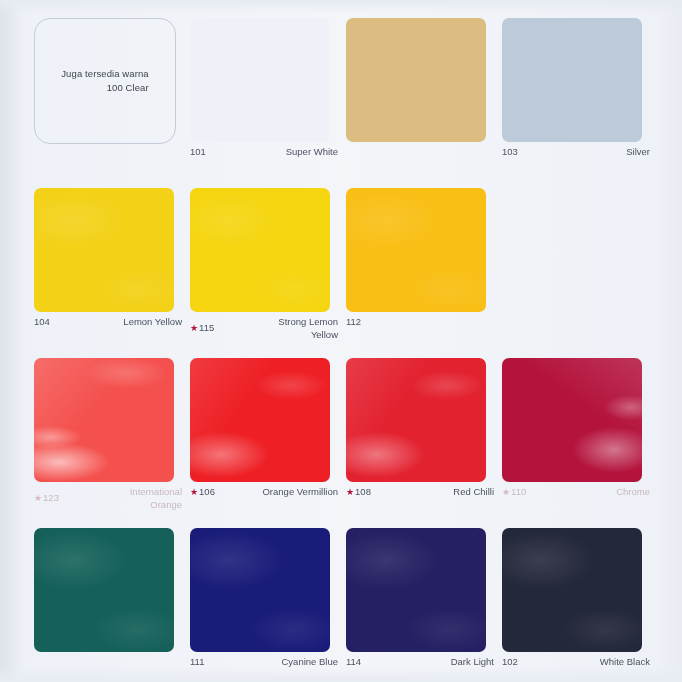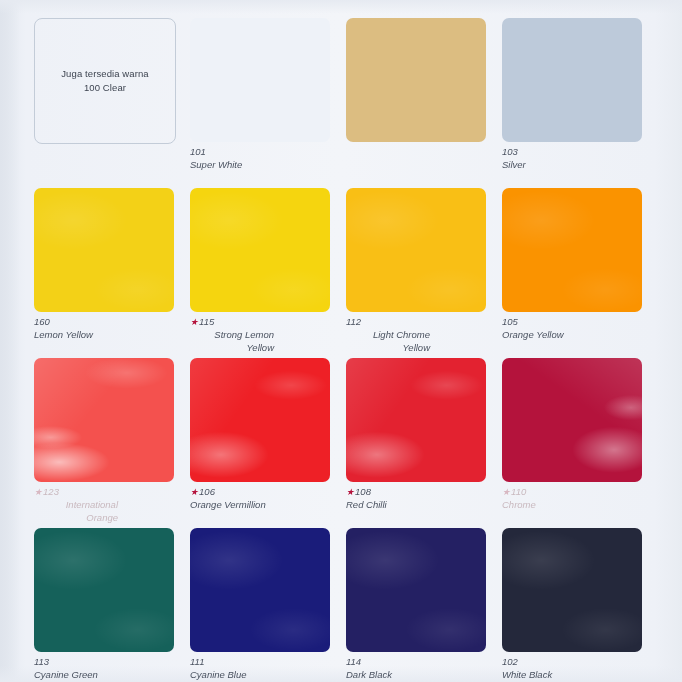--- a/index.html
+++ b/index.html
@@ -117,48 +117,47 @@
     background:
       radial-gradient(ellipse 55% 34% at 28% 26%, rgba(255,255,255,0.10), rgba(255,255,255,0) 70%),
       radial-gradient(ellipse 45% 25% at 74% 82%, rgba(255,255,255,0.07), rgba(255,255,255,0) 70%);
     pointer-events: none;
   }
 
   
   .swatch-chip.outlined {
     background: transparent;
     border: 1px solid #c3ccd8;
-    border-radius: 8px;
+    border-radius: 16px;
     display: flex;
     align-items: center;
     justify-content: center;
   }
   .placeholder-text {
     text-align: center;
     font-size: 9.5px;
     line-height: 1.5;
     color: #3d4category;
     color: #3d4450;
     letter-spacing: 0.1px;
   }
-  .placeholder-text .line2 { display: block; }
+  .placeholder-text .line2 { display: block; text-align: right; }
 
   .swatch-caption {
     position: absolute;
     left: 0;
     top: 128px;
     width: 148px;
     display: flex;
-    flex-direction: column;
-    align-items: flex-start;
+    flex-direction: row;
+    align-items: center;
     justify-content: space-between;
     font-size: 9.5px;
     line-height: 1.35;
     color: #4a5260;
-    font-style: italic;
   }
 
   .code {
     white-space: nowrap;
     display: inline-flex;
     align-items: center;
     gap: 1px;
   }
   .code .star {
     font-size: 9px;
@@ -222,21 +221,21 @@
           </div>
         </div>
       </div>
       <div class="swatch-row">
         <div class="swatch-cell">
           <div class="swatch-chip-wrap">
             <div class="swatch-chip sheen-soft" style="background: rgb(243, 209, 23);"></div>
           </div>
           <div class="swatch-caption">
             <span class="code">
-              <span>160</span>
+              <span>104</span>
             </span>
             <span class="name">Lemon Yellow</span>
           </div>
         </div>
         <div class="swatch-cell">
           <div class="swatch-chip-wrap">
             <div class="swatch-chip sheen-soft" style="background: rgb(245, 213, 15);"></div>
           </div>
           <div class="swatch-caption">
             <span class="code">
@@ -247,32 +246,20 @@
           </div>
         </div>
         <div class="swatch-cell">
           <div class="swatch-chip-wrap">
             <div class="swatch-chip sheen-soft" style="background: rgb(249, 191, 21);"></div>
           </div>
           <div class="swatch-caption">
             <span class="code">
               <span>112</span>
             </span>
-            <span class="name">Light Chrome Yellow</span>
-          </div>
-        </div>
-        <div class="swatch-cell">
-          <div class="swatch-chip-wrap">
-            <div class="swatch-chip sheen-soft" style="background: rgb(250, 147, 0);"></div>
-          </div>
-          <div class="swatch-caption">
-            <span class="code">
-              <span>105</span>
-            </span>
-            <span class="name">Orange Yellow</span>
           </div>
         </div>
       </div>
       <div class="swatch-row">
         <div class="swatch-cell">
           <div class="swatch-chip-wrap">
             <div class="swatch-chip gloss gloss-strong" style="background: rgb(244, 81, 78);"></div>
           </div>
           <div class="swatch-caption faded">
             <span class="code">
@@ -317,47 +304,41 @@
             </span>
             <span class="name">Chrome</span>
           </div>
         </div>
       </div>
       <div class="swatch-row">
         <div class="swatch-cell">
           <div class="swatch-chip-wrap">
             <div class="swatch-chip sheen-soft" style="background: rgb(21, 97, 90);"></div>
           </div>
-          <div class="swatch-caption">
-            <span class="code">
-              <span>113</span>
-            </span>
-            <span class="name">Cyanine Green</span>
-          </div>
         </div>
         <div class="swatch-cell">
           <div class="swatch-chip-wrap">
             <div class="swatch-chip sheen-soft" style="background: rgb(26, 28, 122);"></div>
           </div>
           <div class="swatch-caption">
             <span class="code">
               <span>111</span>
             </span>
             <span class="name">Cyanine Blue</span>
           </div>
         </div>
         <div class="swatch-cell">
           <div class="swatch-chip-wrap">
             <div class="swatch-chip sheen-soft" style="background: rgb(36, 32, 99);"></div>
           </div>
           <div class="swatch-caption">
             <span class="code">
               <span>114</span>
             </span>
-            <span class="name">Dark Black</span>
+            <span class="name">Dark Light</span>
           </div>
         </div>
         <div class="swatch-cell">
           <div class="swatch-chip-wrap">
             <div class="swatch-chip sheen-soft" style="background: rgb(36, 40, 59);"></div>
           </div>
           <div class="swatch-caption">
             <span class="code">
               <span>102</span>
             </span>

